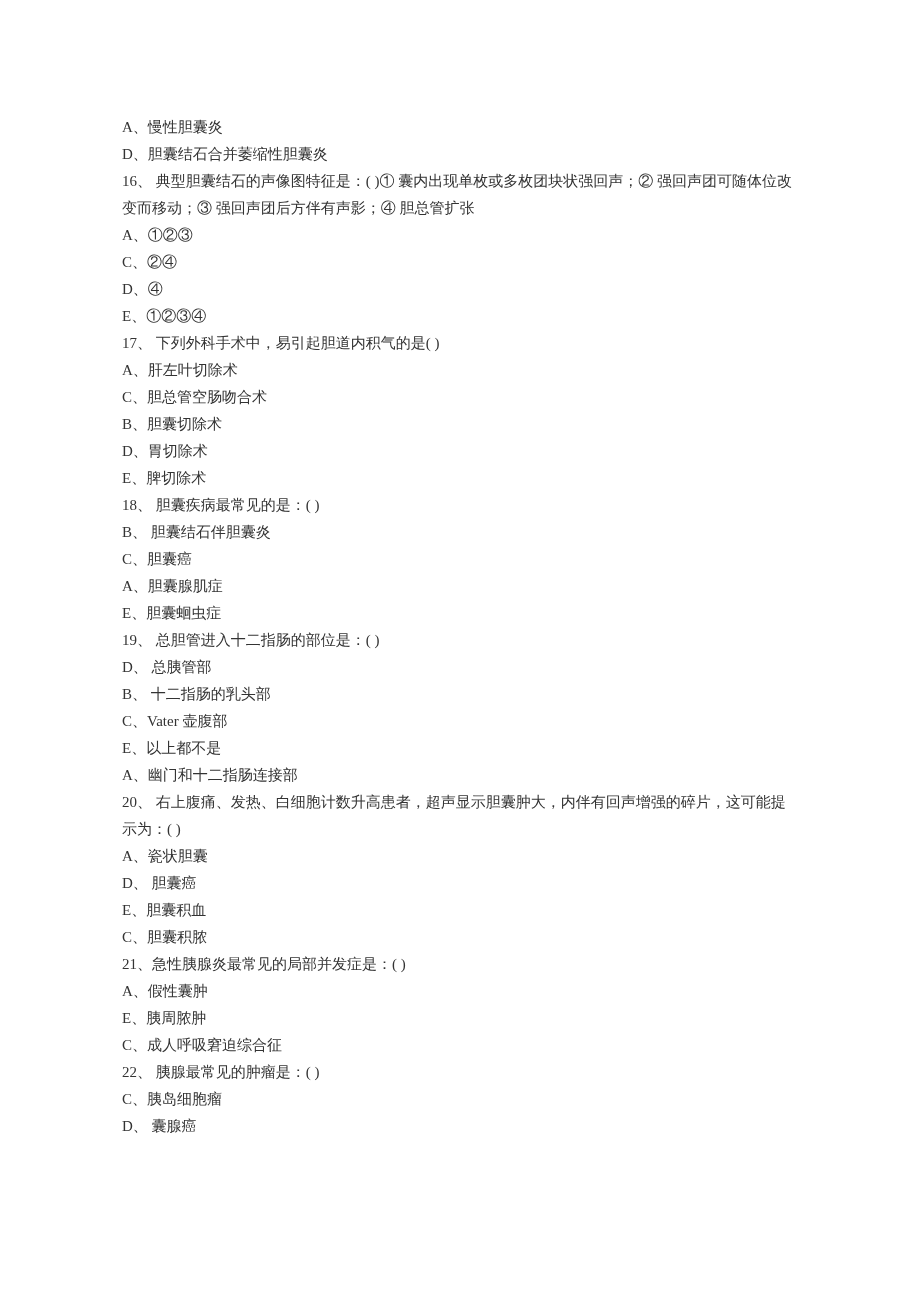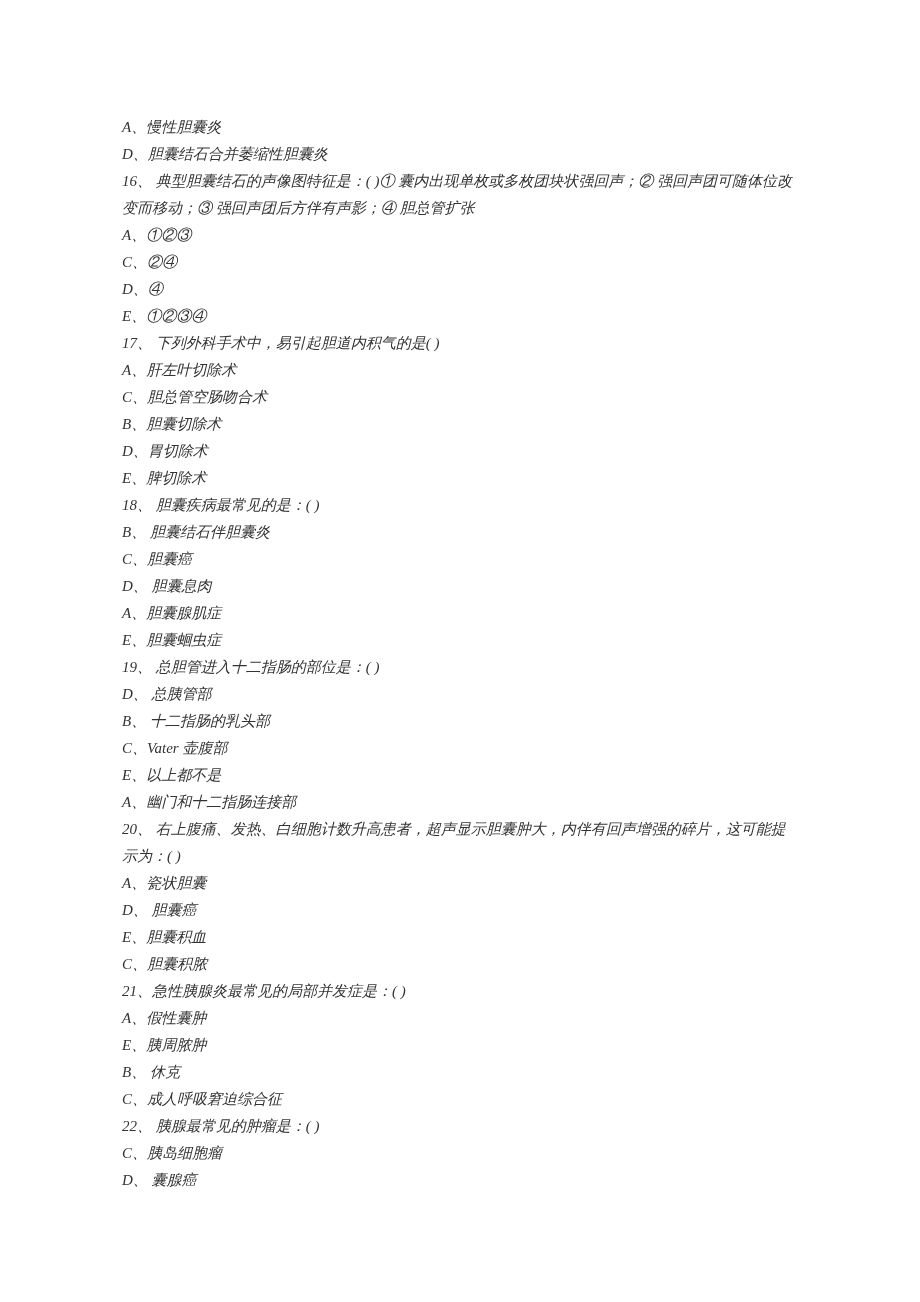--- a/index.html
+++ b/index.html
@@ -13,21 +13,20 @@
   }
   .page {
     width: 920px;
     min-height: 1302px;
     margin: 0 auto;
     padding: 114px 120px 80px 122px;
     box-sizing: border-box;
   }
   .line {
     white-space: normal;
-    font-style: italic;
   }
 </style>
 </head>
 <body>
 
 <div class="page">
   <div class="line">A、慢性胆囊炎</div>
   <div class="line">D、胆囊结石合并萎缩性胆囊炎</div>
   <div class="line">16、 典型胆囊结石的声像图特征是：( )① 囊内出现单枚或多枚团块状强回声；② 强回声团可随体位改变而移动；③ 强回声团后方伴有声影；④ 胆总管扩张</div>
   <div class="line">A、①②③</div>
@@ -36,35 +35,33 @@
   <div class="line">E、①②③④</div>
   <div class="line">17、 下列外科手术中，易引起胆道内积气的是( )</div>
   <div class="line">A、肝左叶切除术</div>
   <div class="line">C、胆总管空肠吻合术</div>
   <div class="line">B、胆囊切除术</div>
   <div class="line">D、胃切除术</div>
   <div class="line">E、脾切除术</div>
   <div class="line">18、 胆囊疾病最常见的是：( )</div>
   <div class="line">B、 胆囊结石伴胆囊炎</div>
   <div class="line">C、胆囊癌</div>
-  <div class="line">D、 胆囊息肉</div>
   <div class="line">A、胆囊腺肌症</div>
   <div class="line">E、胆囊蛔虫症</div>
   <div class="line">19、 总胆管进入十二指肠的部位是：( )</div>
   <div class="line">D、 总胰管部</div>
   <div class="line">B、 十二指肠的乳头部</div>
   <div class="line">C、Vater 壶腹部</div>
   <div class="line">E、以上都不是</div>
   <div class="line">A、幽门和十二指肠连接部</div>
   <div class="line">20、 右上腹痛、发热、白细胞计数升高患者，超声显示胆囊肿大，内伴有回声增强的碎片，这可能提示为：( )</div>
   <div class="line">A、瓷状胆囊</div>
   <div class="line">D、 胆囊癌</div>
   <div class="line">E、胆囊积血</div>
   <div class="line">C、胆囊积脓</div>
   <div class="line">21、急性胰腺炎最常见的局部并发症是：( )</div>
   <div class="line">A、假性囊肿</div>
   <div class="line">E、胰周脓肿</div>
-  <div class="line">B、 休克</div>
   <div class="line">C、成人呼吸窘迫综合征</div>
   <div class="line">22、 胰腺最常见的肿瘤是：( )</div>
   <div class="line">C、胰岛细胞瘤</div>
   <div class="line">D、 囊腺癌</div>
 </div>
 
 </body></html>

